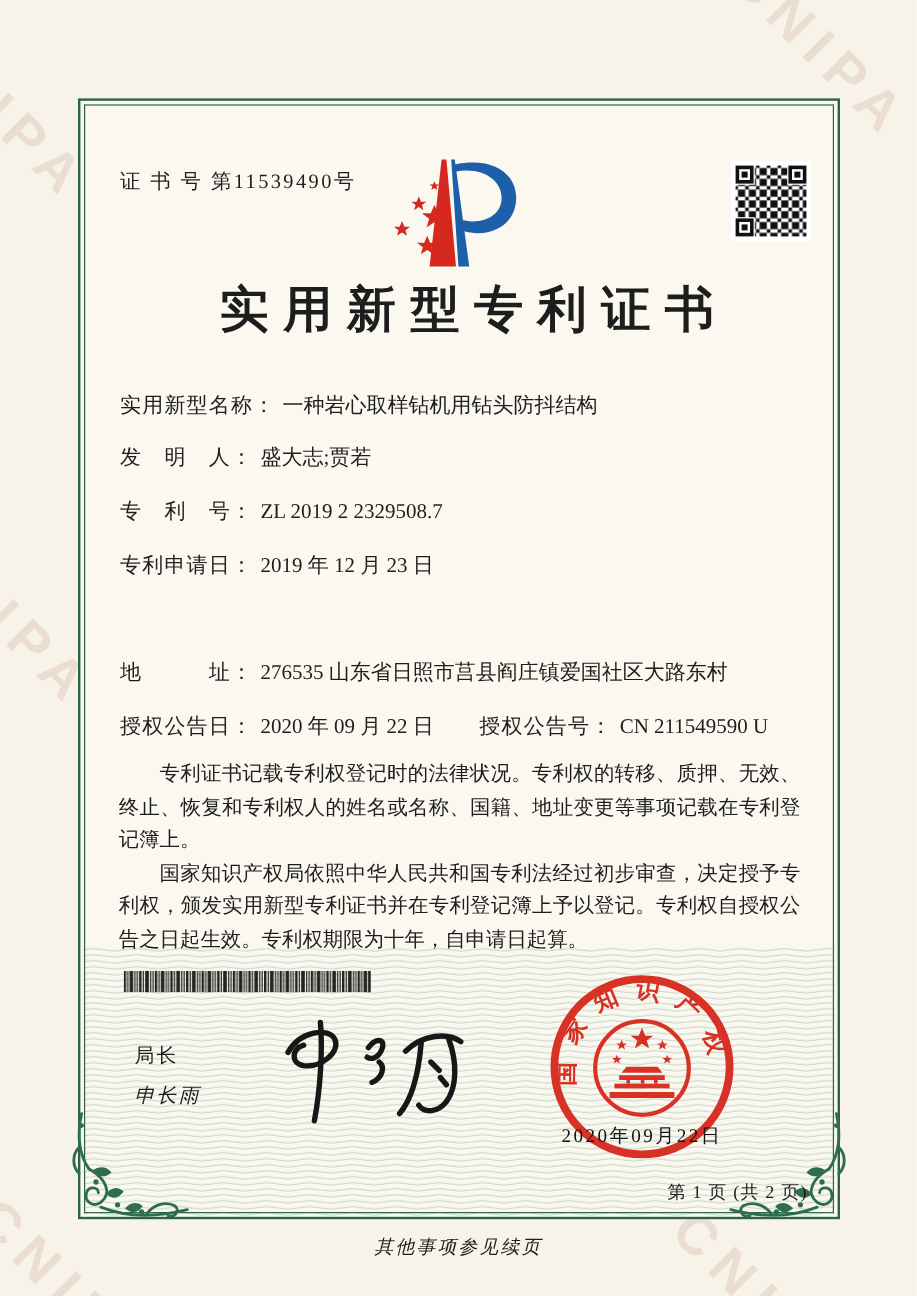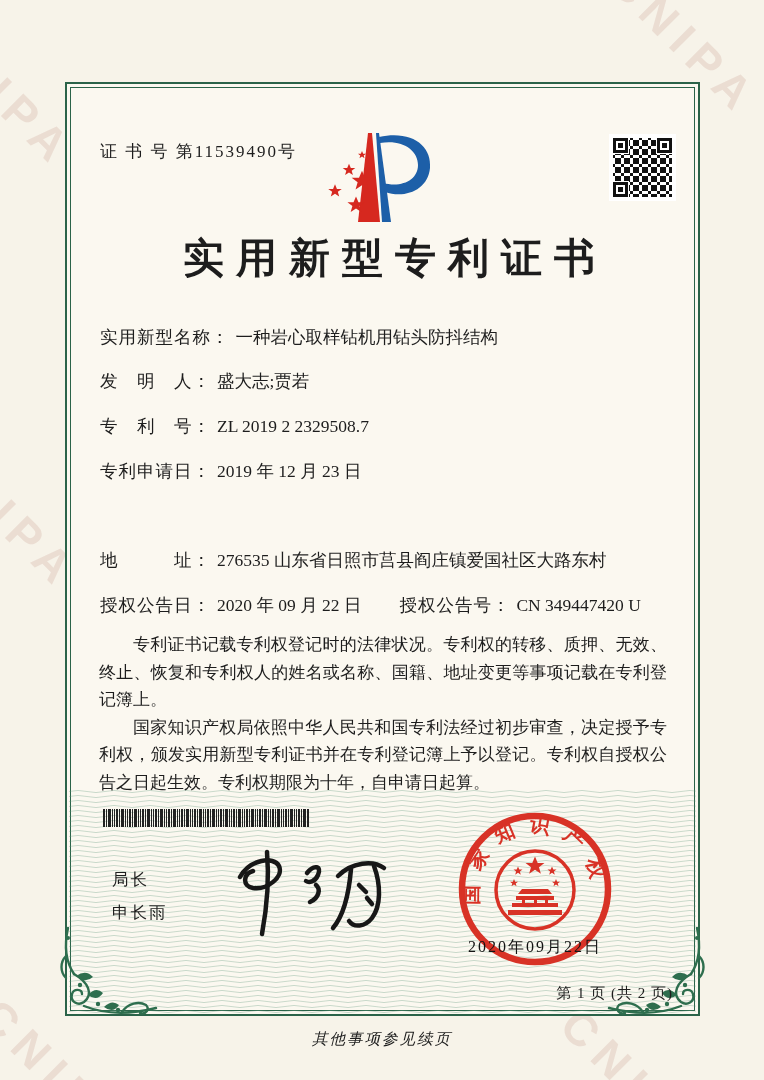--- a/index.html
+++ b/index.html
@@ -44,21 +44,21 @@
 
   .body-text { position:absolute; left:99px; top:631px; width:568px; font-size:17px;
                line-height:27.5px; text-align:justify; }
   .body-text p { text-indent:2em; }
 
   .barcode { position:absolute; left:103px; top:809px; }
 
   .officer-title { position:absolute; left:112px; top:869px; font-family:"Liberation Sans",sans-serif;
                    font-size:16.5px; letter-spacing:2px; }
   .officer-name  { position:absolute; left:112px; top:902px; font-family:"Liberation Sans",sans-serif;
-                   font-size:16.5px; letter-spacing:2px; }
+                   font-size:16.5px; letter-spacing:2px;font-style:italic; }
   .signature { position:absolute; left:222px; top:845px; }
 
   .seal { position:absolute; left:452px; top:806px; }
 
   .page-info { position:absolute; left:0; top:984px; width:641px; text-align:right;
                font-size:15px; letter-spacing:1px;margin-left:32px; }
   .note { position:absolute; left:0; top:1029px; width:764px; text-align:center;
           font-size:15.5px; letter-spacing:2px;font-style:italic; }
 
   .flourish { position:absolute; width:105px; height:92px; }
@@ -153,21 +153,21 @@
   <div class="field-row" style="top:414px">
     <span class="f-label">专　利　号：</span><span class="f-value">ZL 2019 2 2329508.7</span>
   </div>
   <div class="field-row" style="top:459px">
     <span class="f-label">专利申请日：</span><span class="f-value">2019 年 12 月 23 日</span>
   </div>
   <div class="field-row" style="top:548px">
     <span class="f-label">地　　　址：</span><span class="f-value">276535 山东省日照市莒县阎庄镇爱国社区大路东村</span>
   </div>
   <div class="field-row" style="top:593px">
-    <span class="f-label">授权公告日：</span><span class="f-value">2020 年 09 月 22 日</span><span class="f-label2">授权公告号：</span><span class="f-value">CN 349447420 U</span>
+    <span class="f-label">授权公告日：</span><span class="f-value">2020 年 09 月 22 日</span><span class="f-label2">授权公告号：</span><span class="f-value">CN 211549590 U</span>
   </div>
 
   <div class="body-text">
     <p>专利证书记载专利权登记时的法律状况。专利权的转移、质押、无效、终止、恢复和专利权人的姓名或名称、国籍、地址变更等事项记载在专利登记簿上。</p>
     <p>国家知识产权局依照中华人民共和国专利法经过初步审查，决定授予专利权，颁发实用新型专利证书并在专利登记簿上予以登记。专利权自授权公告之日起生效。专利权期限为十年，自申请日起算。</p>
   </div>
 
   <svg class="barcode" width="206" height="18" viewBox="0 0 206 18">
     <defs>
       <pattern id="bars" width="13" height="18" patternUnits="userSpaceOnUse">

